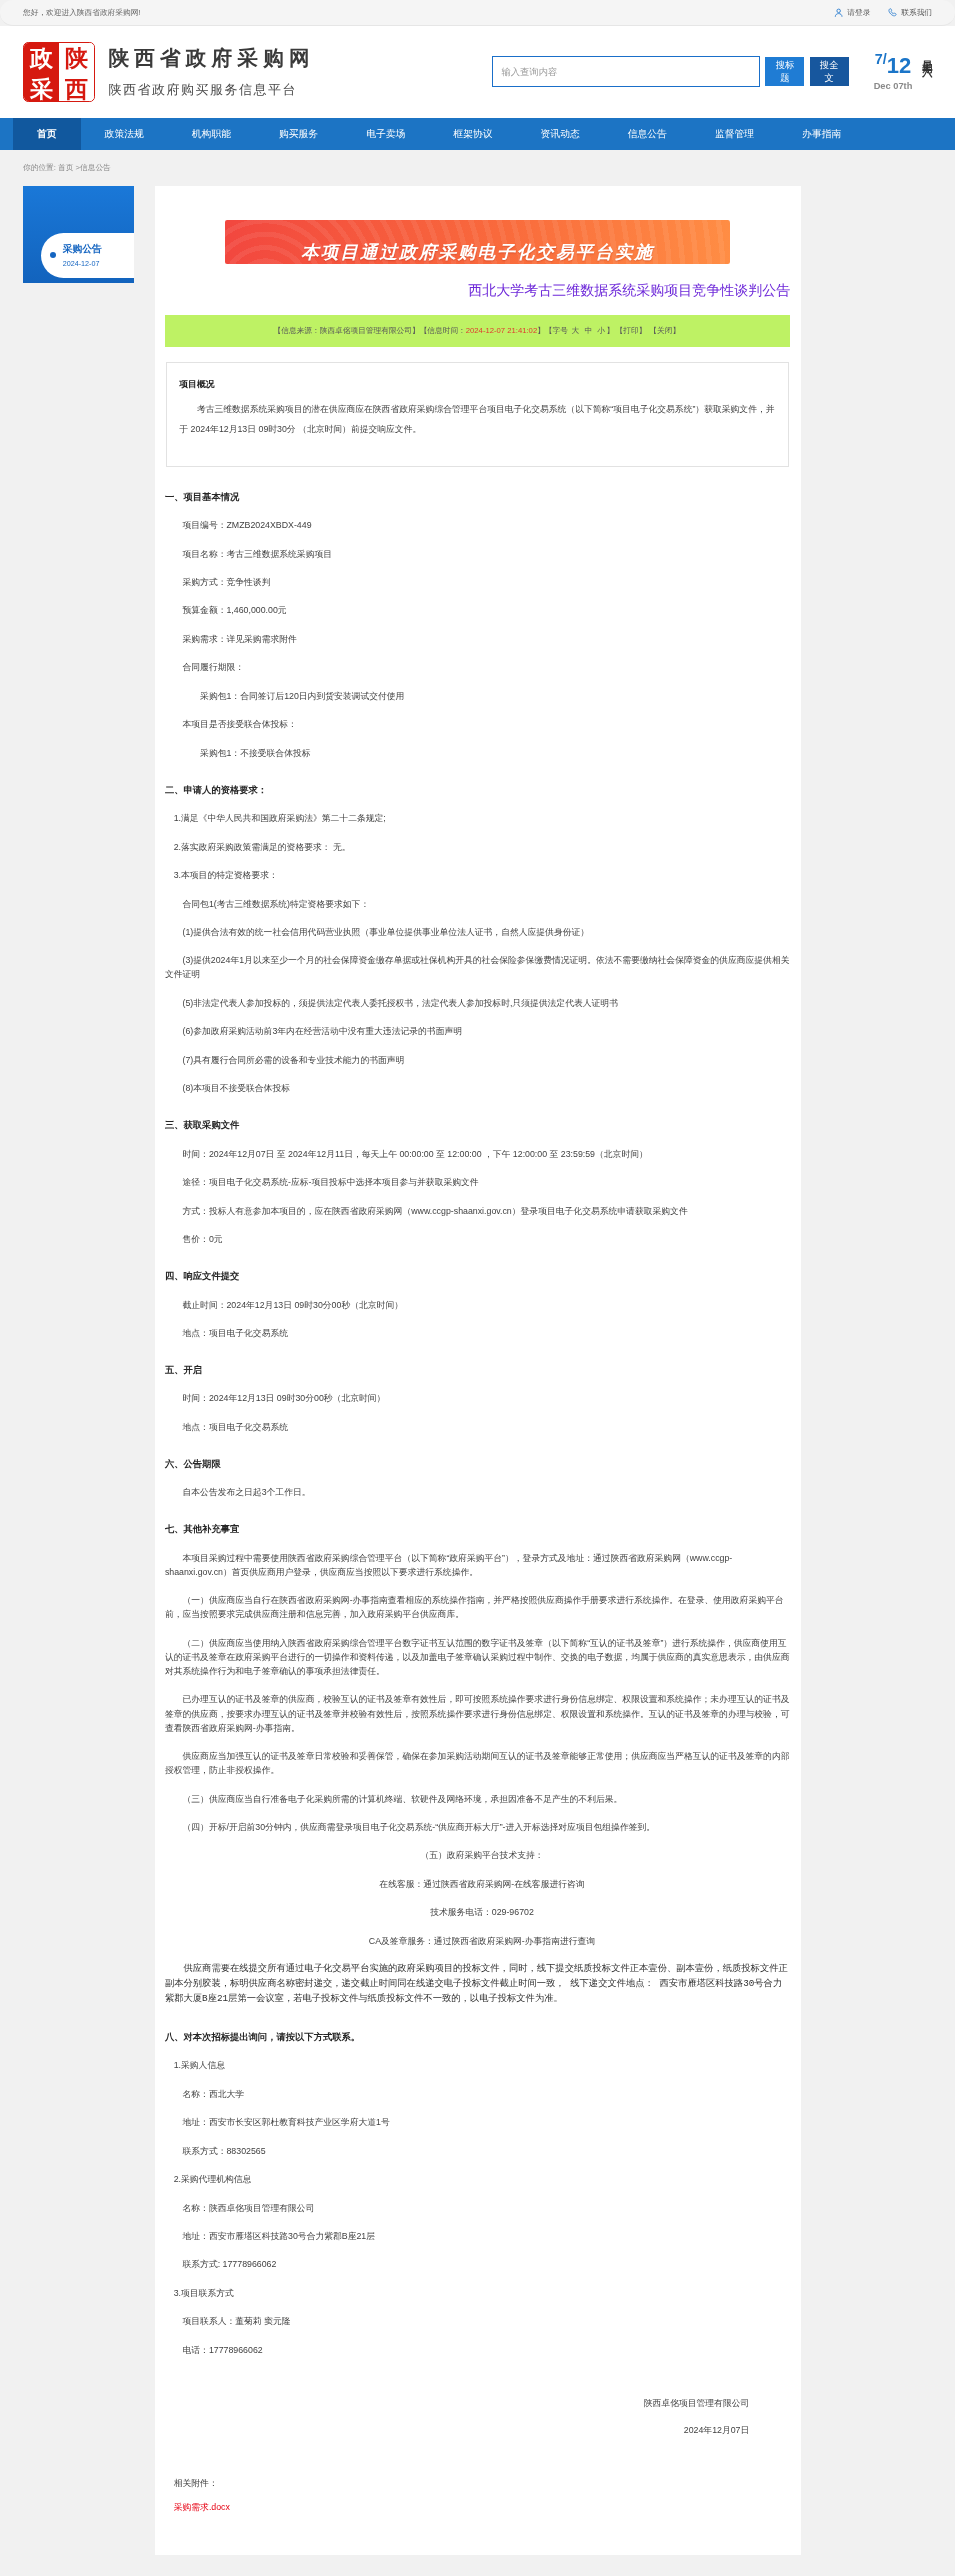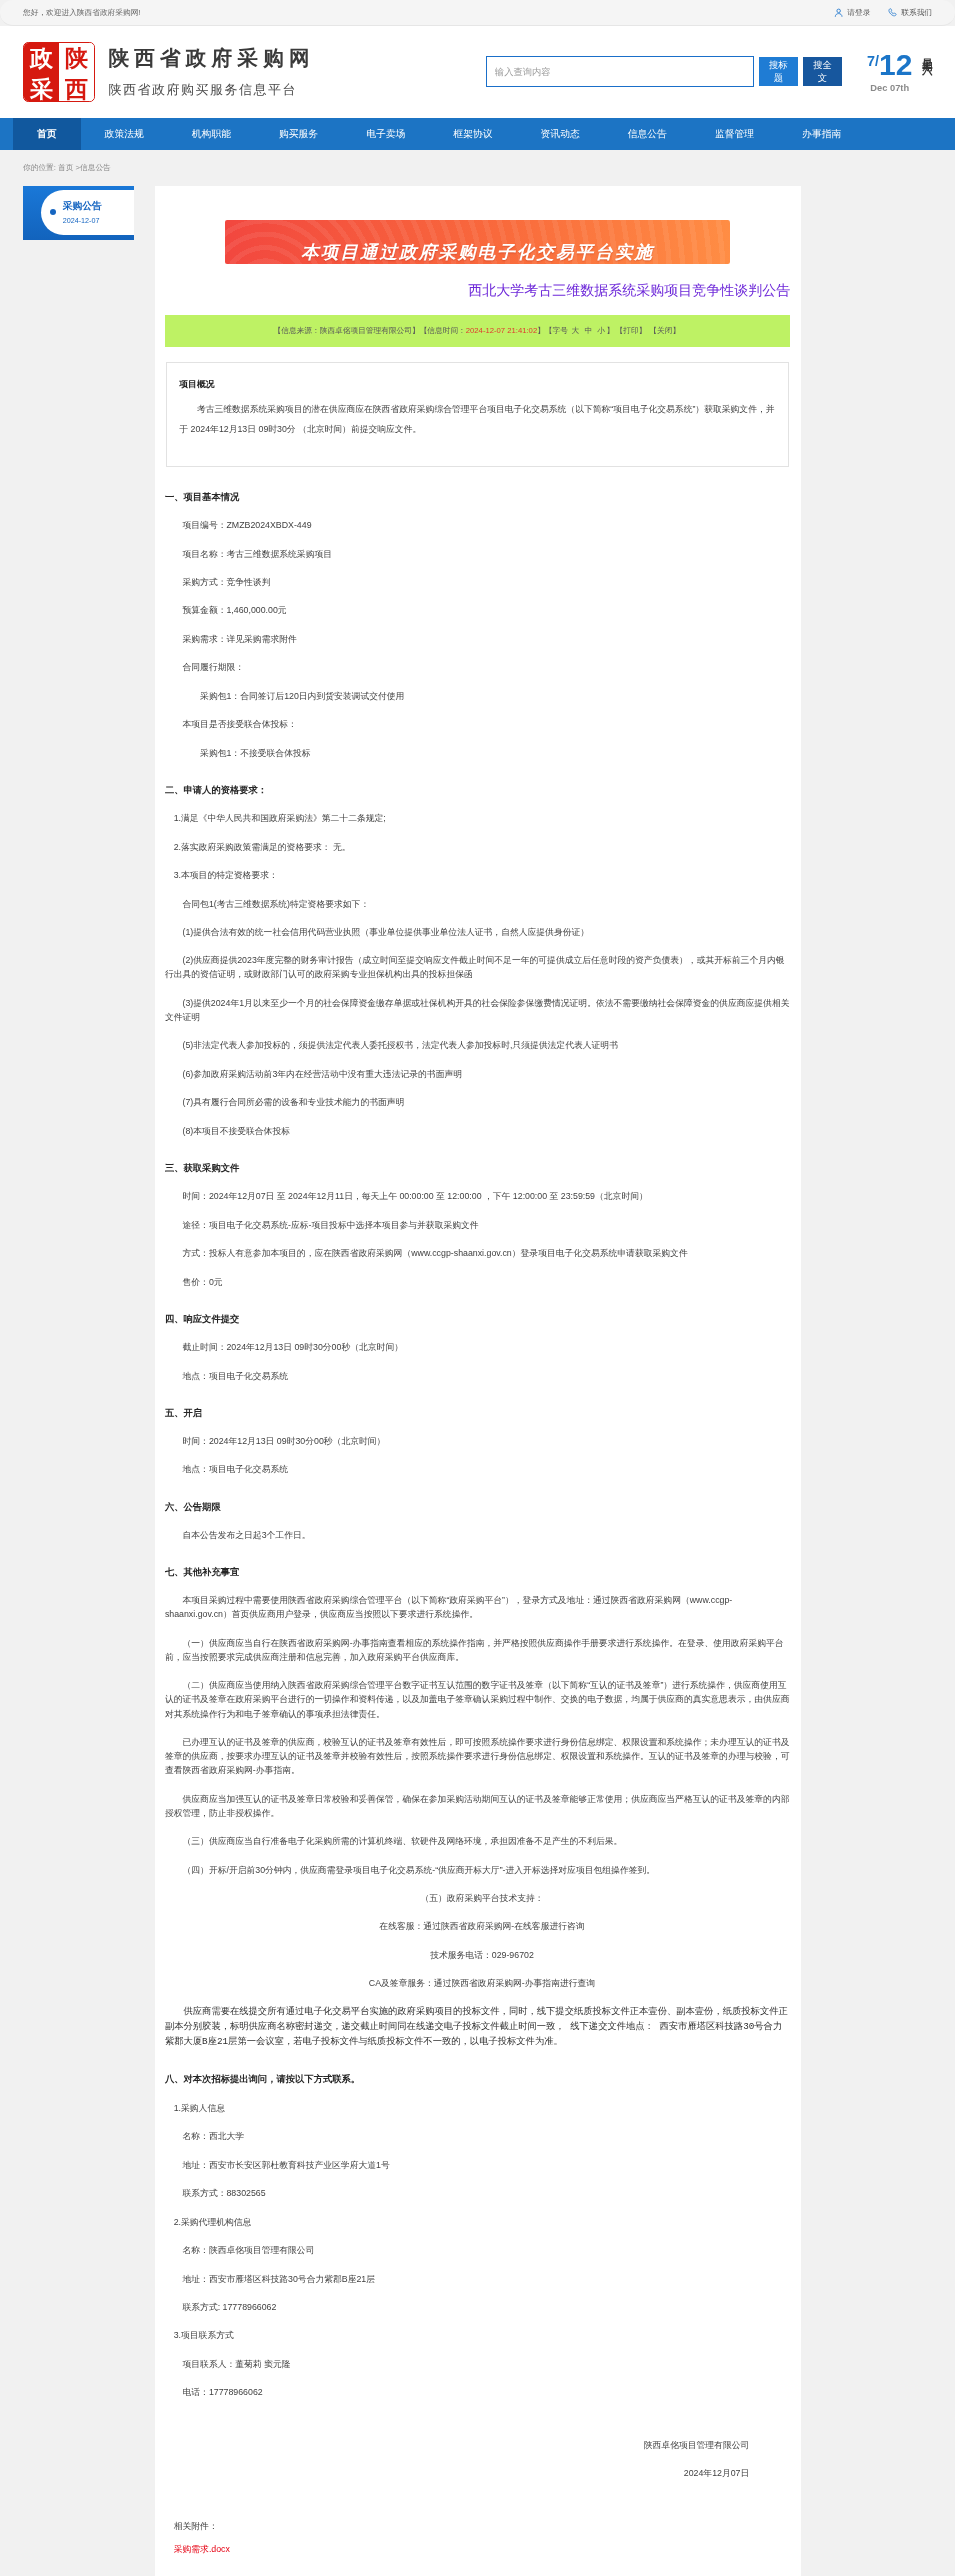--- a/index.html
+++ b/index.html
@@ -23,33 +23,33 @@
   .search{display:flex;align-items:center;}
   .search-input{width:268px;height:31px;border:1px solid #1a6fc9;font-size:9.3px;padding:0 8.2px;outline:none;color:#333;box-sizing:border-box;background:#fff;}
   .search-input::placeholder{color:#999;}
   .search-btn{height:29px;width:39px;border:none;color:#fff;font-size:9.3px;cursor:pointer;margin-left:5.2px;font-family:inherit;}
   .btn-title{background:#1f7cd4;}
   .btn-fulltext{background:#17579e;}
   .datebox{display:flex;align-items:flex-start;margin-left:25px;}
   .date-col{text-align:center;}
   .date-top{color:#1b75c8;font-weight:700;line-height:1;}
   .date-prefix{font-size:14.4px;vertical-align:9.3px;}
-  .date-day{font-size:30px;}
+  .date-day{font-size:22px;}
   .date-en{font-size:9.3px;color:#8a8a8a;font-weight:700;margin-top:3.1px;}
   .weekday{writing-mode:vertical-rl;font-size:10.3px;color:#333;font-weight:700;margin-left:9.3px;letter-spacing:3.1px;line-height:1;}
   
   .nav{background:#1c74c4;height:32px;display:flex;align-items:stretch;padding:0 13px;}
   .nav-item{color:#fff;font-size:9.8px;line-height:32px;padding:0 24px;cursor:pointer;white-space:nowrap;}
   .nav-item.active{background:#11589e;font-weight:700;}
   
   .breadcrumb{padding:13.4px 23px 9.3px 23px;font-size:7.7px;color:#888;}
   .breadcrumb a{color:#888;text-decoration:none;cursor:pointer;}
   
   .main-row{display:flex;align-items:flex-start;padding:3.1px 0 31px 23px;}
-  .side-panel{width:111px;height:54px;background:linear-gradient(180deg,#1a78d8,#1263bd);flex:none;position:relative;}
+  .side-panel{width:111px;height:97px;background:linear-gradient(180deg,#1a78d8,#1263bd);flex:none;position:relative;}
   .side-tab{position:absolute;left:17.5px;right:0;bottom:5.2px;height:45px;background:#fff;border-radius:23px 0 0 23px;display:flex;align-items:center;padding-left:9.3px;box-sizing:border-box;cursor:pointer;}
   .side-dot{width:6.7px;height:6.7px;border-radius:50%;background:#1565c1;flex:none;}
   .side-text{margin-left:6.2px;}
   .side-cat{font-size:9.8px;font-weight:700;color:#1565c1;}
   .side-date{font-size:7.2px;color:#1565c1;margin-top:3.1px;}
   .card{width:646px;margin-left:20.6px;background:#fff;box-sizing:border-box;padding:3.1px 10.3px 41px 10.3px;}
   .banner{width:505px;height:44px;margin:31px auto 0 auto;border-radius:2.1px;
     background:linear-gradient(90deg,#f2473f 0%,#f96a3c 55%,#ff8d44 100%);
     background-image:repeating-radial-gradient(circle at 8% 160%,rgba(255,255,255,0.07) 0 5.2px,rgba(255,255,255,0) 5.2px 13.4px),linear-gradient(90deg,#f2473f 0%,#f96a3c 55%,#ff8d44 100%);
     display:flex;align-items:flex-end;justify-content:center;}
@@ -186,21 +186,20 @@
         <p class="ln ind1">合同履行期限：</p>
         <p class="ln ind2">采购包1：合同签订后120日内到货安装调试交付使用</p>
         <p class="ln ind1">本项目是否接受联合体投标：</p>
         <p class="ln ind2">采购包1：不接受联合体投标</p>
         <h3 class="sec-h">二、申请人的资格要求：</h3>
         <p class="ln ind-num">1.满足《中华人民共和国政府采购法》第二十二条规定;</p>
         <p class="ln ind-num">2.落实政府采购政策需满足的资格要求： 无。</p>
         <p class="ln ind-num">3.本项目的特定资格要求：</p>
         <p class="ln ind1">合同包1(考古三维数据系统)特定资格要求如下：</p>
         <p class="ln para">(1)提供合法有效的统一社会信用代码营业执照（事业单位提供事业单位法人证书，自然人应提供身份证）</p>
-        <p class="ln para">(2)供应商提供2023年度完整的财务审计报告（成立时间至提交响应文件截止时间不足一年的可提供成立后任意时段的资产负债表），或其开标前三个月内银行出具的资信证明，或财政部门认可的政府采购专业担保机构出具的投标担保函</p>
         <p class="ln para">(3)提供2024年1月以来至少一个月的社会保障资金缴存单据或社保机构开具的社会保险参保缴费情况证明。依法不需要缴纳社会保障资金的供应商应提供相关文件证明</p>
         <p class="ln para">(5)非法定代表人参加投标的，须提供法定代表人委托授权书，法定代表人参加投标时,只须提供法定代表人证明书</p>
         <p class="ln para">(6)参加政府采购活动前3年内在经营活动中没有重大违法记录的书面声明</p>
         <p class="ln para">(7)具有履行合同所必需的设备和专业技术能力的书面声明</p>
         <p class="ln para">(8)本项目不接受联合体投标</p>
         <h3 class="sec-h">三、获取采购文件</h3>
         <p class="ln ind1">时间：2024年12月07日 至 2024年12月11日，每天上午 00:00:00 至 12:00:00 ，下午 12:00:00 至 23:59:59（北京时间）</p>
         <p class="ln ind1">途径：项目电子化交易系统-应标-项目投标中选择本项目参与并获取采购文件</p>
         <p class="ln ind1">方式：投标人有意参加本项目的，应在陕西省政府采购网（www.ccgp-shaanxi.gov.cn）登录项目电子化交易系统申请获取采购文件</p>
         <p class="ln ind1">售价：0元</p>

